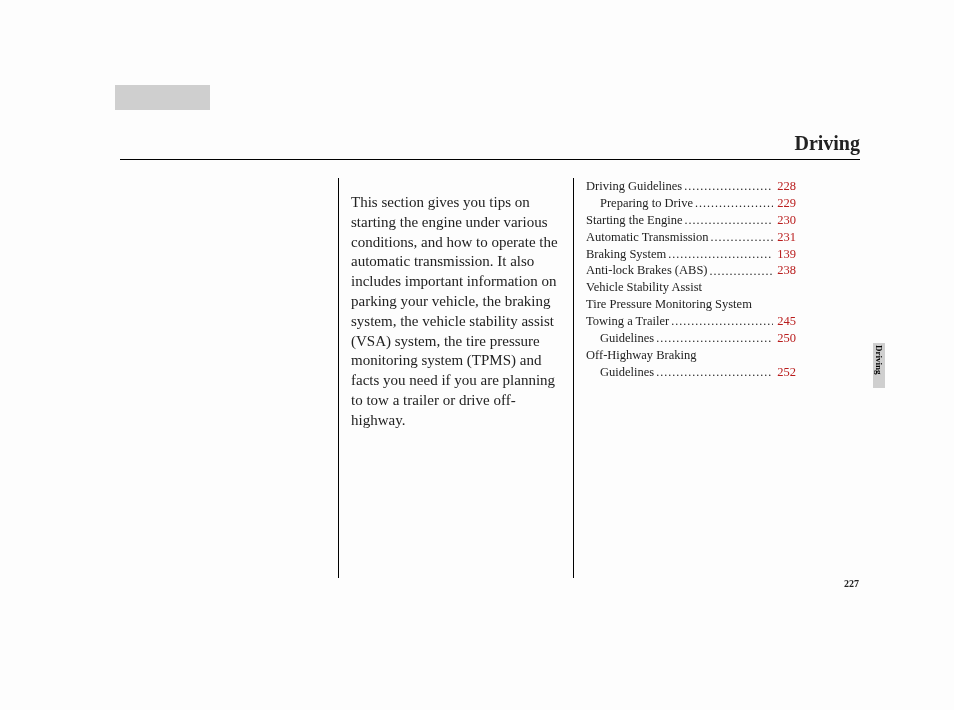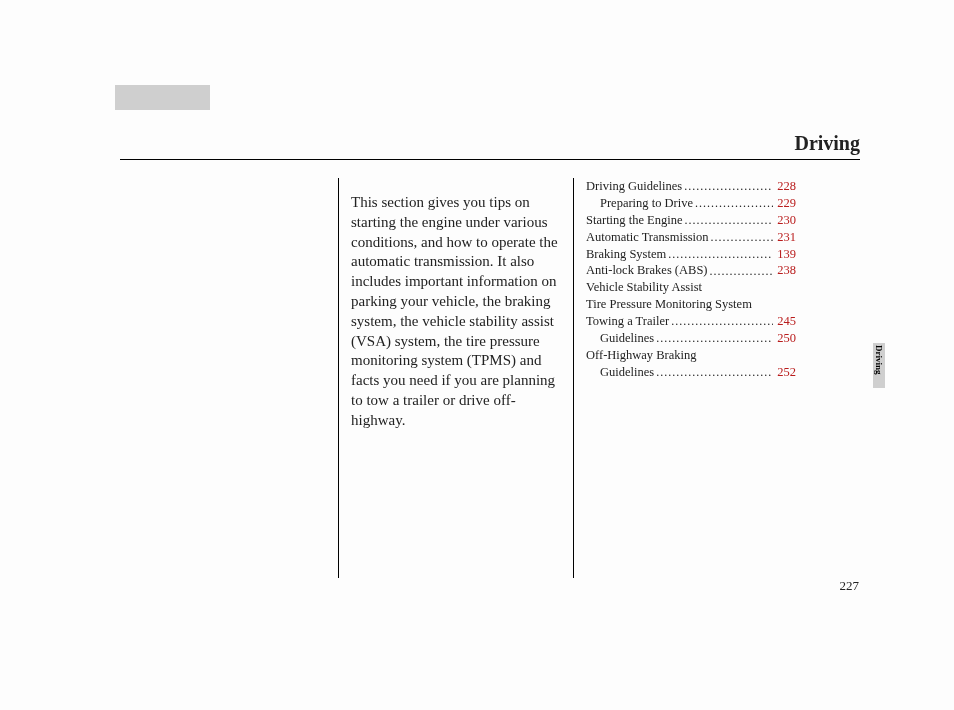--- a/index.html
+++ b/index.html
@@ -106,22 +106,22 @@
   }
   .toc-page {
     flex: 0 0 auto;
     color: #b91c1c;
     padding-left: 2px;
   }
   .page-number {
     position: absolute;
     top: 578px;
     right: 95px;
-    font-size: 13px;
-    font-weight: normal;
+    font-size: 10px;
+    font-weight: bold;
     margin-left: 40px;
   }
 </style>
 </head>
 <body>
 
 <div class="corner-box"></div>
 <div class="side-tab"></div>
 <div class="side-tab-label">Driving</div>
 

